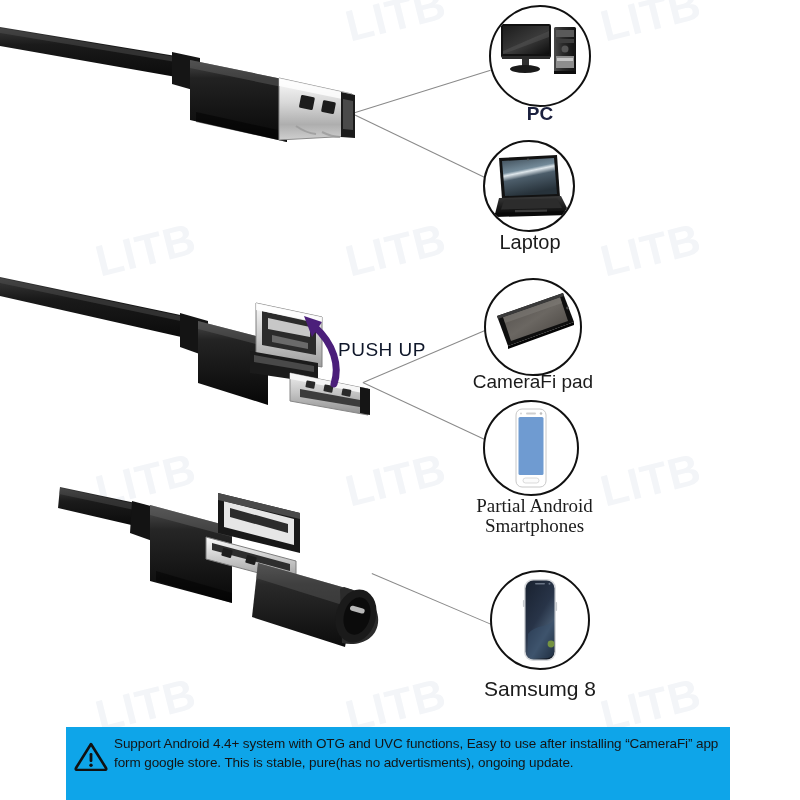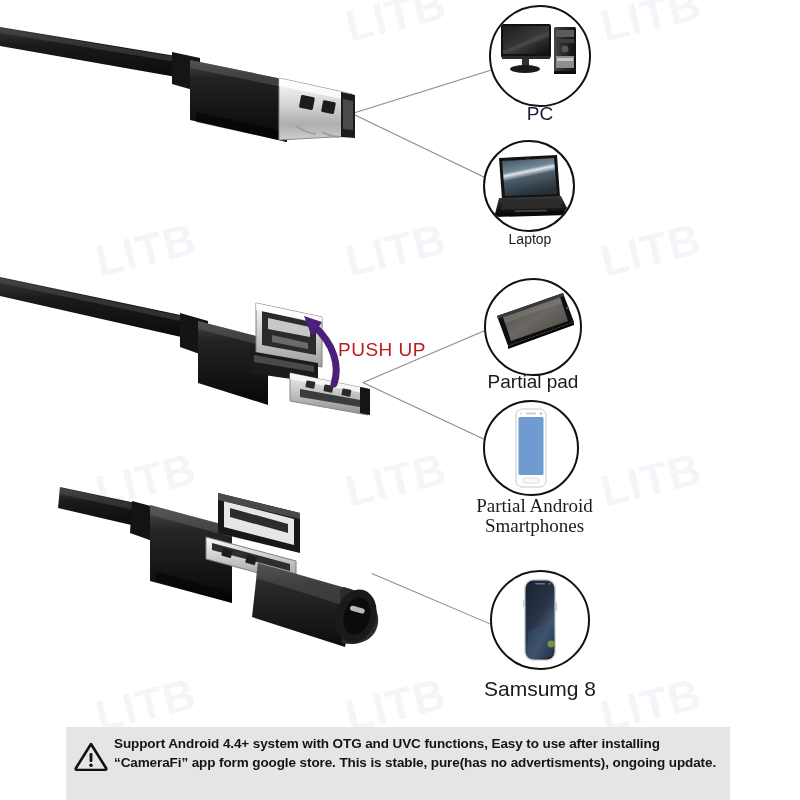--- a/index.html
+++ b/index.html
@@ -33,29 +33,29 @@
     overflow:hidden;
   }
   .dev-label{
     position:absolute;
     text-align:center;
     color:#1b1b1b;
     font-weight:400;
     line-height:1.05;
     white-space:pre-line;
   }
-  .dev-label.blueish{color:#1a1f3d;}
+  .dev-label.blueish{color:#1a1f3d;font-weight:bold;}
 
   
   .leader{position:absolute;background:#8a8a8a;height:1px;transform-origin:0 0;}
 
   
   .pushup-text{
     position:absolute;
-    color:#b91c1c;
+    color:#0f172a;
     font-weight:400;
     letter-spacing:.5px;
     text-align:center;
   }
 
   
   #note-box{
     position:absolute;
     left:66px;top:727px;width:664px;height:73px;
     background:#fbb829;
@@ -322,41 +322,41 @@
       <path d="M14,16 L72,13 L75,55 L17,57 Z" fill="#121212"></path>
       <path d="M17,19 L69,16 L72,52 L20,54 Z" fill="url(#lscr)"></path>
       <circle cx="43" cy="17.5" r="1" fill="#555"></circle>
 
       <path d="M14,56 L76,54 L84,70 L10,72 Z" fill="url(#lbase)"></path>
       <path d="M19,58 L72,56.5 L77,66 L16,67.5 Z" fill="#2c2c2c"></path>
       <path d="M30,68 L62,67.5 L62,70 L30,70.5 Z" fill="#3d3d3d"></path>
       <path d="M10,71 L84,69 L84,73 L10,75 Z" fill="#090909"></path>
     </svg>
   </div>
-  <div class="dev-label" style="left: 475px; top: 232px; width: 110px; font-size: 14px; color: rgb(27, 27, 27);">Laptop</div>
+  <div class="dev-label" style="left: 475px; top: 232px; width: 110px; font-size: 20px; color: rgb(27, 27, 27);">Laptop</div>
 
   <div class="dev-circle" style="left:484px;top:278px;width:98px;height:98px;">
     <svg width="94" height="94" viewBox="0 0 94 94">
       <defs>
         <linearGradient id="padscr" x1="0" y1="0" x2="1" y2="1">
           <stop offset="0%" stop-color="#4e4a47"></stop>
           <stop offset="50%" stop-color="#6b6762"></stop>
           <stop offset="100%" stop-color="#44403c"></stop>
         </linearGradient>
       </defs>
 
       <path d="M11,36 L77,13 L88,42 L22,66 Z" fill="#0e0e0e"></path>
       <path d="M17,37 L74,17 L82,41 L25,61 Z" fill="url(#padscr)"></path>
       <path d="M17,37 L74,17 L76,23 L19,43 Z" fill="#8f8b86" opacity=".35"></path>
       <path d="M11,36 L77,13 L78,16 L12,39 Z" fill="#3a3a3a"></path>
       <path d="M22,66 L88,42 L88,45 L22,69 Z" fill="#050505"></path>
       <circle cx="81.5" cy="28" r="1.4" fill="#4a4a4a"></circle>
     </svg>
   </div>
-  <div class="dev-label" style="left: 458px; top: 372px; width: 150px; font-size: 19px; color: rgb(27, 27, 27);">Partial pad</div>
+  <div class="dev-label" style="left: 458px; top: 372px; width: 150px; font-size: 19px; color: rgb(27, 27, 27);">CameraFi pad</div>
 
   <div class="dev-circle" style="left:483px;top:400px;width:96px;height:96px;">
     <svg width="92" height="92" viewBox="0 0 92 92">
       <rect x="31" y="7" width="30" height="78" rx="6" fill="#ffffff" stroke="#c8c8c8" stroke-width="1"></rect>
       <rect x="33.5" y="15" width="25" height="58" rx="1.5" fill="#6f9bd1"></rect>
       <rect x="41" y="10.5" width="10" height="2" rx="1" fill="#cfcfcf"></rect>
       <circle cx="56" cy="11.5" r="1.3" fill="#bdbdbd"></circle>
       <circle cx="36" cy="11.5" r="1" fill="#d5d5d5"></circle>
       <rect x="38" y="76" width="16" height="5" rx="2.5" fill="#fbfbfb" stroke="#d2d2d2" stroke-width=".8"></rect>
     </svg>
@@ -379,21 +379,21 @@
       <path d="M36,62 C44,52 56,56 62,48 L62,80 C62,84 58,86 54,86 L42,86 C38,86 36,84 36,80 Z" fill="#39506b" opacity=".55"></path>
       <rect x="43" y="11" width="10" height="1.6" rx=".8" fill="#7b8696" opacity=".8"></rect>
       <circle cx="57.5" cy="11.8" r="1" fill="#7b8696" opacity=".8"></circle>
       <circle cx="59" cy="72" r="3.4" fill="#7d9c3f" opacity=".9"></circle>
       <rect x="63.5" y="30" width="1.6" height="9" rx=".8" fill="#c6c9cd"></rect>
       <rect x="30.9" y="28" width="1.6" height="7" rx=".8" fill="#c6c9cd"></rect>
     </svg>
   </div>
   <div class="dev-label" style="left: 440px; top: 678px; width: 200px; font-size: 21px; color: rgb(27, 27, 27);">Samsumg 8</div>
 
-  <div id="note-box" style="background: #e5e5e5; font-weight: bold;">
+  <div id="note-box" style="background: #0ea5e9;">
     <svg class="warn-tri" width="34" height="30" viewBox="0 0 34 30">
       <path d="M17,3 L32,27 Q33,29 30,29 L4,29 Q1,29 2,27 Z" fill="none" stroke="#111111" stroke-width="2.6" stroke-linejoin="round"></path>
       <rect x="15.6" y="12" width="2.8" height="9" rx="1.2" fill="#111111"></rect>
       <circle cx="17" cy="24.2" r="1.7" fill="#111111"></circle>
     </svg>
     <div id="note-text" style="color: rgb(20, 20, 20);">Support Android 4.4+ system with OTG and UVC functions, Easy to use after installing “CameraFi” app form google store. This is stable, pure(has no advertisments), ongoing update.</div>
   </div>
 
 </div>
 

